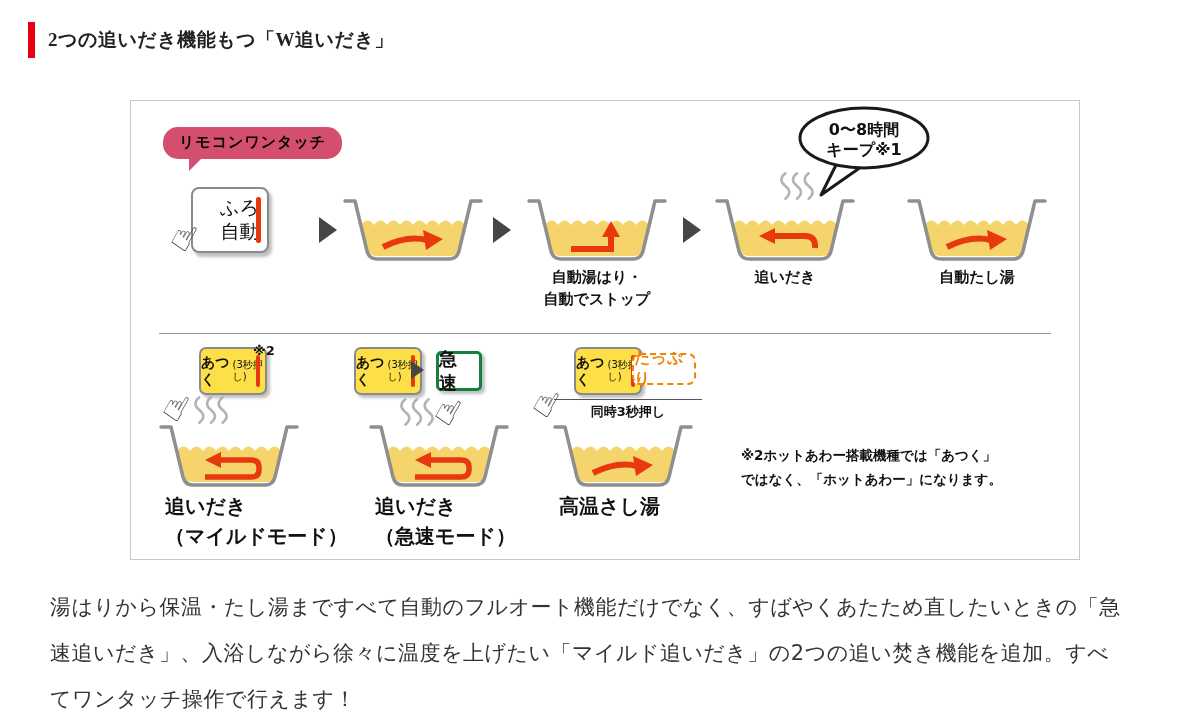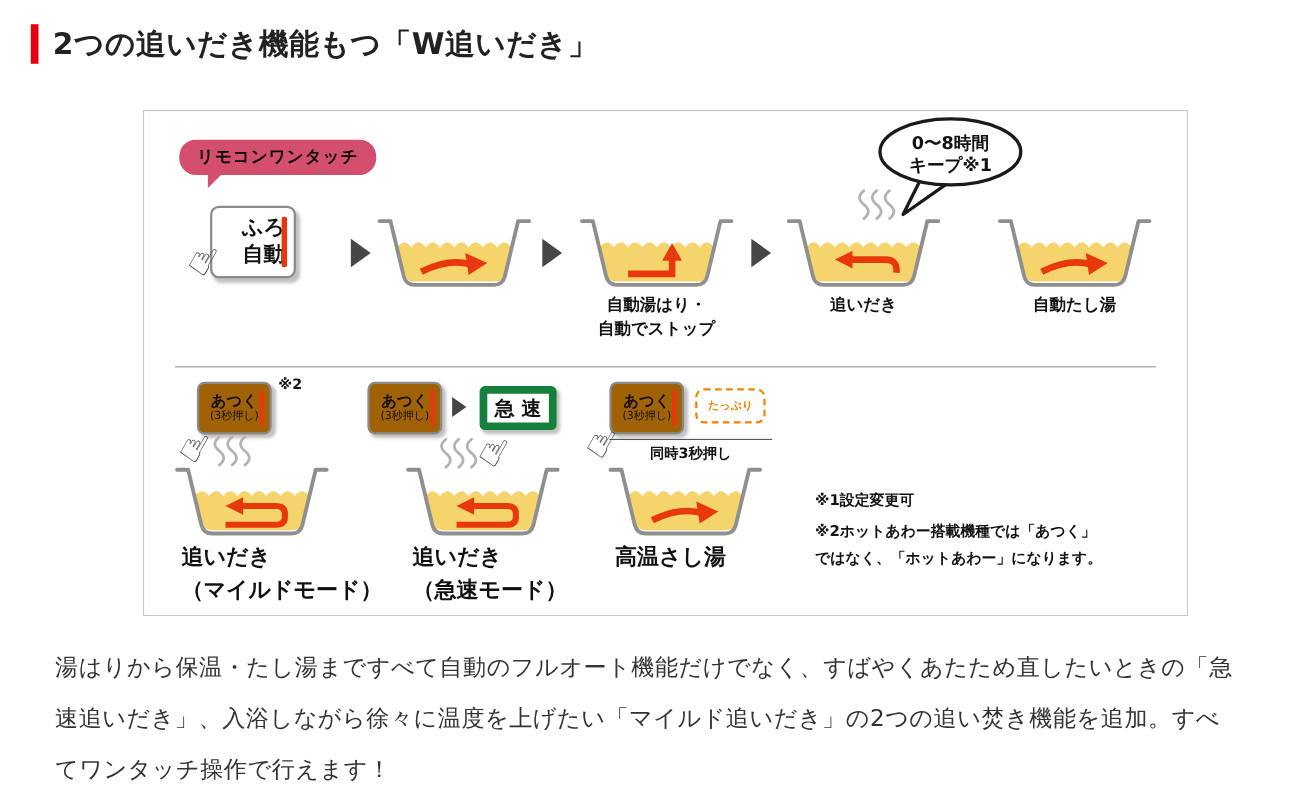--- a/index.html
+++ b/index.html
@@ -5,56 +5,56 @@
   * { margin:0; padding:0; box-sizing:border-box; }
   html,body { background:#ffffff; }
   body {
     width:1187px; height:727px; position:relative; overflow:hidden;
     font-family:"DejaVu Sans","Liberation Sans",sans-serif; color:#222;
   }
 
   
   .heading-row { position:absolute; left:28px; top:22px; display:flex; align-items:center; gap:13px; }
   .heading-bar { width:7px; height:36px; background:#e60012; }
-  .heading-title { font-size:27px; font-weight:bold; color:#222; letter-spacing:0.5px; }
+  .heading-title { font-size:19px; font-weight:bold; color:#222; letter-spacing:0.5px;font-family:Liberation Serif, serif; }
 
   
   .diagram-box { position:absolute; left:130px; top:100px; width:950px; height:460px;
                  background:#fff; border:1px solid #c8c8c8; }
 
   
   .badge { position:absolute; left:32px; top:26px; background:#d34f6d; color:#000000;
            font-weight:bold; font-size:15px; padding:6px 16px 7px; border-radius:15px; letter-spacing:1px; }
   .badge::after { content:""; position:absolute; left:26px; bottom:-12px; width:0; height:0;
                   border-top:14px solid #d34f6d; border-right:14px solid transparent; }
 
   
   .furo-btn { position:absolute; left:60px; top:86px; width:78px; height:66px; background:#fff;
               border:2px solid #8a8a8a; border-radius:8px; box-shadow:3px 4px 3px rgba(0,0,0,.25);
               display:flex; align-items:center; justify-content:center; text-align:center;
-              font-size:19px; font-weight:bold; line-height:1.25; white-space:pre-line; color:#111;padding-left:19px; }
+              font-size:19px; font-weight:normal; line-height:1.25; white-space:pre-line; color:#111;padding-left:19px; }
   .furo-btn::after { content:""; position:absolute; right:6px; top:8px; bottom:8px; width:5px;
                      background:#e8380d; border-radius:2px; }
 
-  .atsuku-btn { position:absolute; width:68px; height:48px; background:#a16207; border:2px solid #8a8a8a;
+  .atsuku-btn { position:absolute; width:68px; height:48px; background:#fde047; border:2px solid #8a8a8a;
                 border-radius:7px; box-shadow:3px 3px 3px rgba(0,0,0,.25);
-                display:flex; flex-direction:column; align-items:center; justify-content:center; color:#111; }
+                display:flex; align-items:center; justify-content:center; color:#111;margin-left:20px; }
   .atsuku-btn::after { content:""; position:absolute; right:5px; top:6px; bottom:6px; width:4px;
                        background:#e8380d; border-radius:2px; }
   .atsuku-main { font-size:14px; font-weight:bold; line-height:1.2; }
   .atsuku-sub { font-size:10px; line-height:1.2; }
 
-  .kyusoku-btn { position:absolute; left:305px; top:250px; width:70px; height:40px; background:#fff;
-                 border:7px solid #15803d; border-radius:5px; box-shadow:3px 3px 3px rgba(0,0,0,.25);
+  .kyusoku-btn { position:absolute; left:305px; top:250px; width:46px; height:40px; background:#fff;
+                 border:3px solid #15803d; border-radius:5px; box-shadow:3px 3px 3px rgba(0,0,0,.25);
                  display:flex; align-items:center; justify-content:center;
                  font-size:18px; font-weight:bold; color:#111; }
 
   .tappuri-btn { position:absolute; left:501px; top:252px; width:64px; height:32px; background:#fff;
                  border:2px dashed #f08300; border-radius:8px; color:#f08300; font-weight:bold;
-                 font-size:10px; display:flex; align-items:center; justify-content:center; }
+                 font-size:16px; display:flex; align-items:center; justify-content:center; }
 
   
   .tri { position:absolute; width:0; height:0; border-top:13px solid transparent;
          border-bottom:13px solid transparent; border-left:18px solid #464646; }
   .tri-sm { position:absolute; width:0; height:0; border-top:9px solid transparent;
             border-bottom:9px solid transparent; border-left:13px solid #464646; }
 
   
   .tub { position:absolute; width:140px; height:72px; }
   .steam { position:absolute; width:36px; height:30px; }
@@ -212,20 +212,19 @@
   <div class="tappuri-btn">たっぷり</div>
   <span class="hand" style="left:404px; top:284px;">☝</span>
   <div class="press-label">同時3秒押し</div>
   <svg class="tub" style="left:422px; top:320px;" viewBox="0 0 140 72">
     <use href="#tub-base"></use>
       <use href="#arrow-swoosh"></use>
   </svg>
   <div class="mode-cap" style="left:428px; top:390px;">高温さし湯</div>
 
   <div class="notes">
-    <div class="note-line">※1設定変更可</div>
     <div class="note-line">※2ホットあわー搭載機種では「あつく」
 ではなく、「ホットあわー」になります。</div>
   </div>
 
 </div>
 
 <p class="body-text">湯はりから保温・たし湯まですべて自動のフルオート機能だけでなく、すばやくあたため直したいときの「急速追いだき」、入浴しながら徐々に温度を上げたい「マイルド追いだき」の2つの追い焚き機能を追加。すべてワンタッチ操作で行えます！</p>
 
 </body></html>

